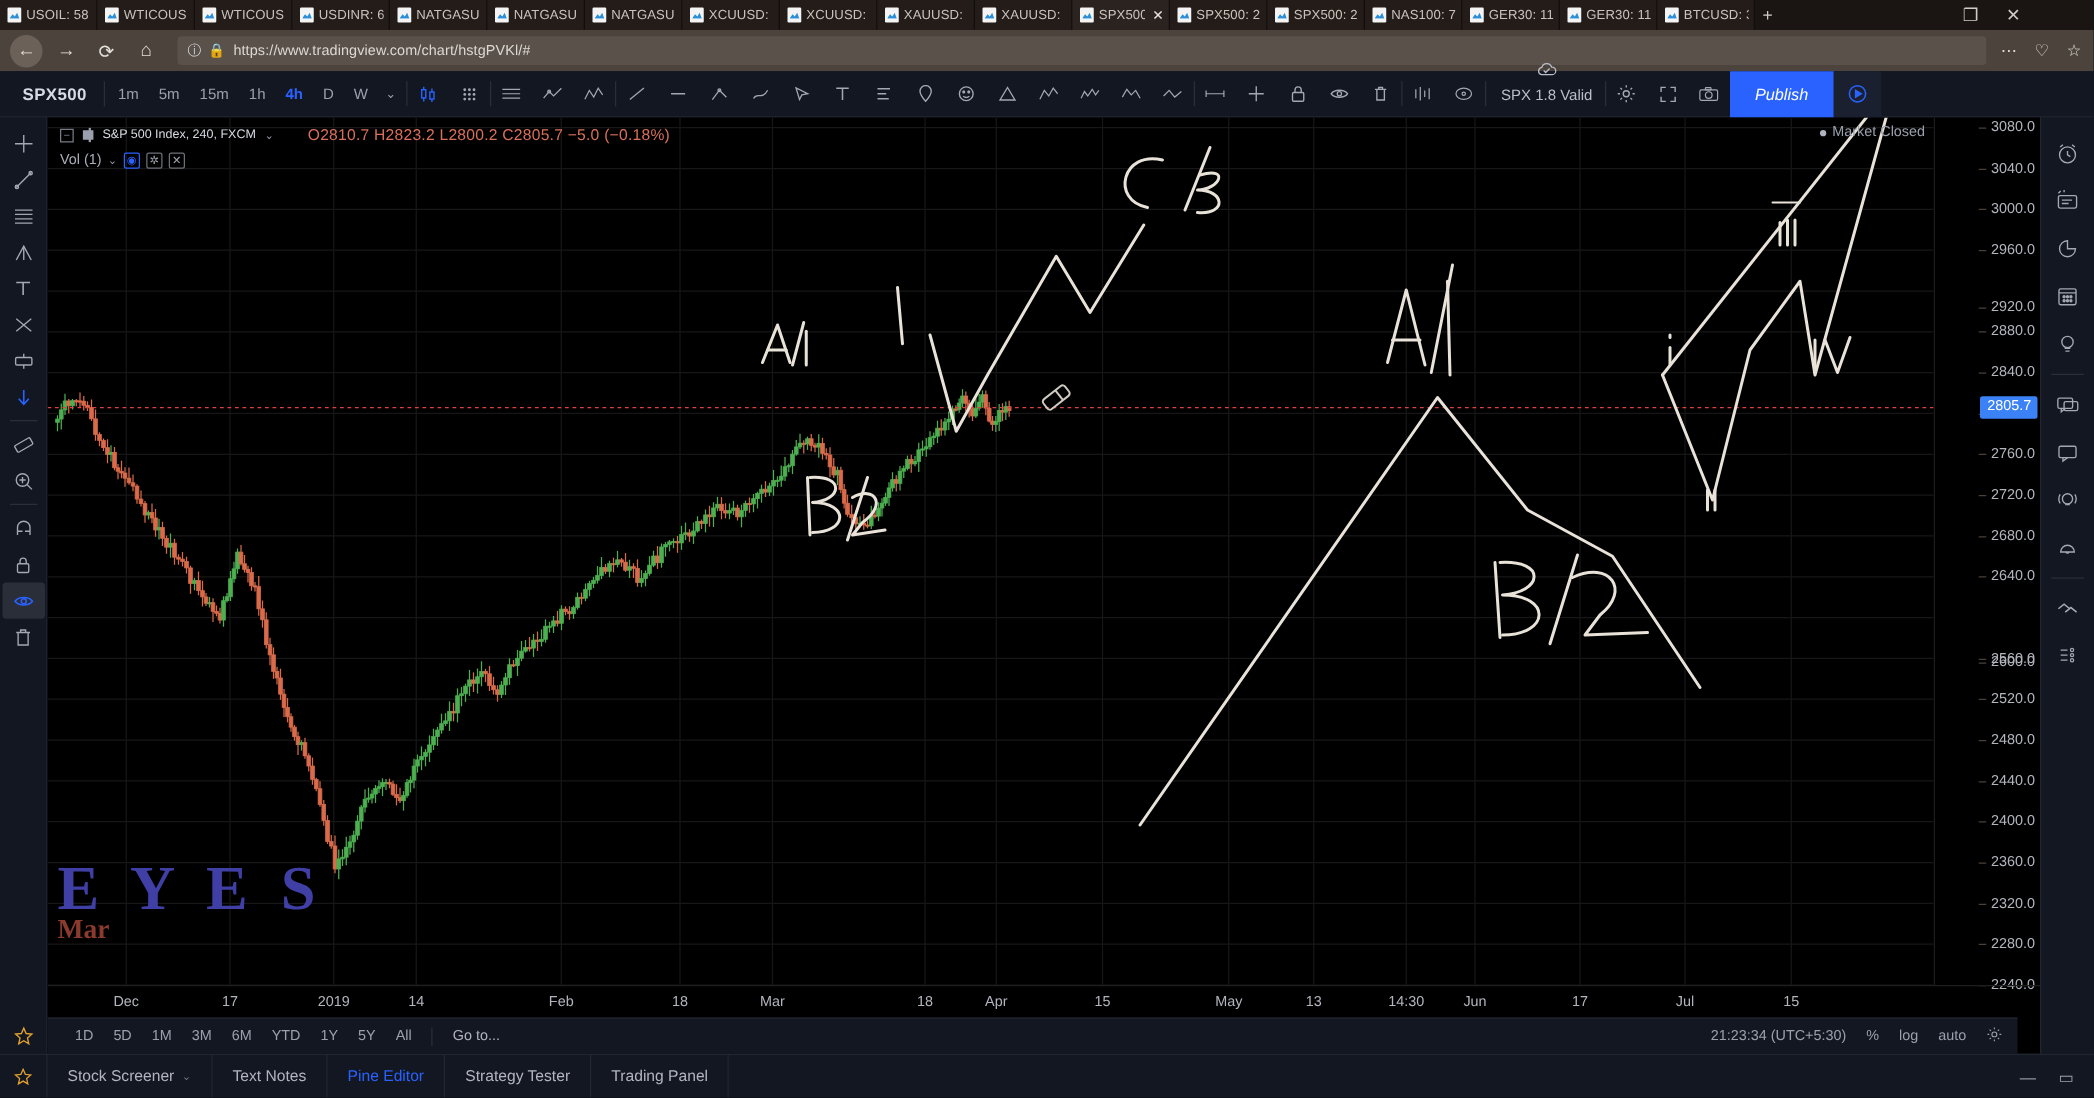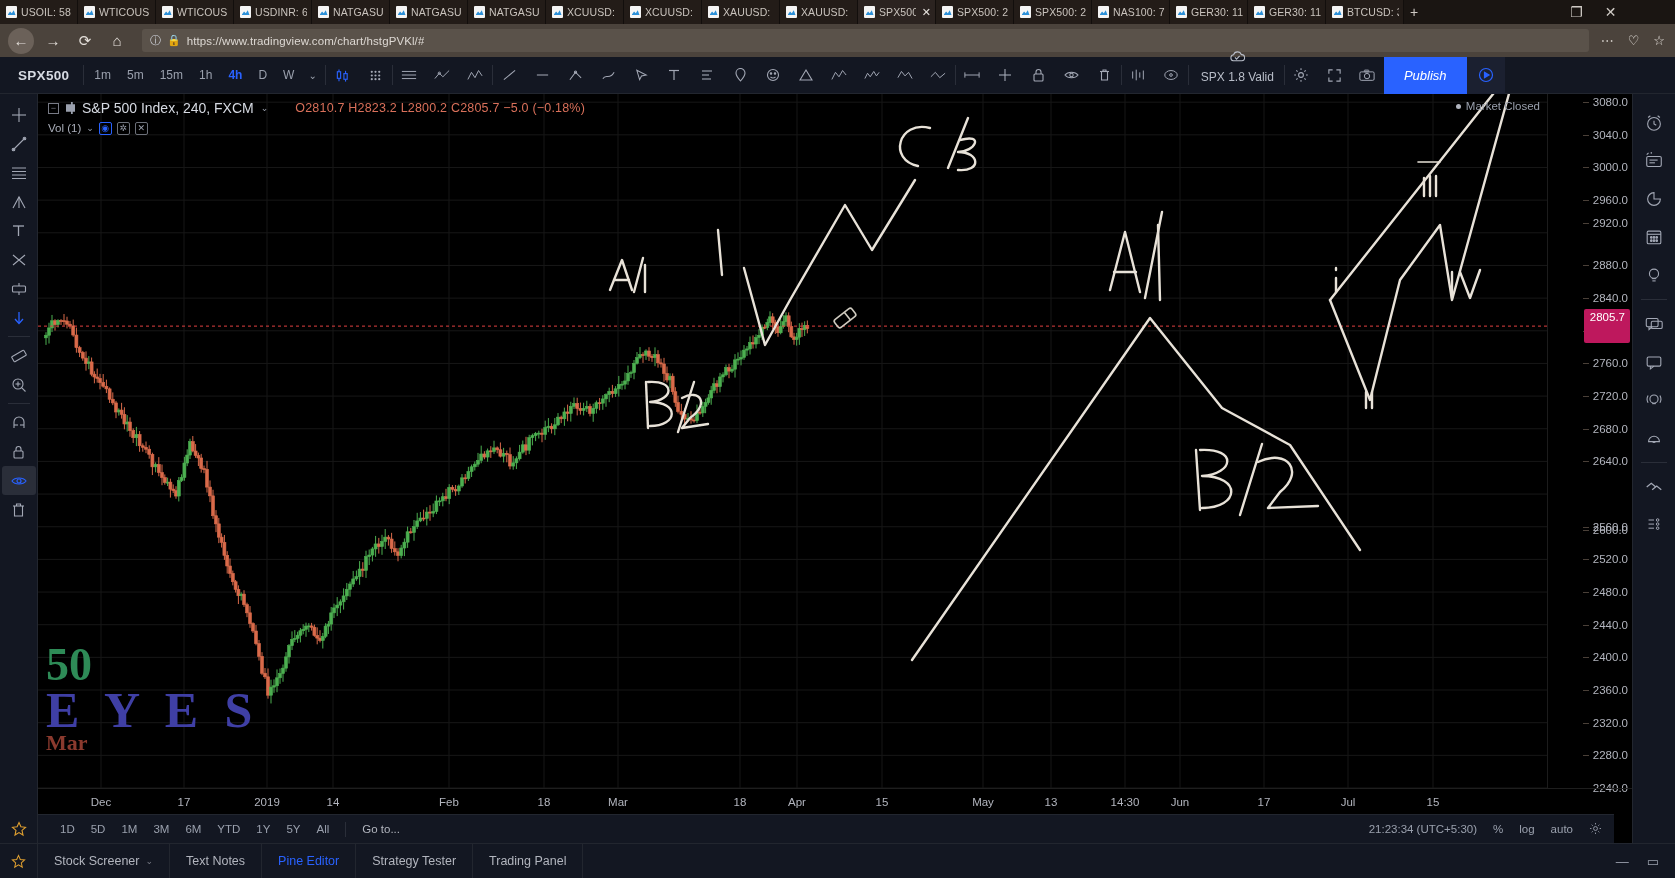--- a/index.html
+++ b/index.html
@@ -153,22 +153,22 @@
   }
   .price-tick {
     position: absolute; right: 4px; font-size: 11.5px; color: #b2b5be;
     transform: translateY(-50%); white-space: nowrap;
   }
   .price-tick::before {
     content: ""; position: absolute; left: -10px; top: 50%;
     width: 6px; height: 1px; background: #4a4038;
   }
   .price-current {
-    position: absolute; right: 2px; background: #be185d; color: #fff;
-    font-size: 11.5px; padding: 2px 5px 20px 6px; border-radius: 2px;
+    position: absolute; right: 2px; background: #3b82f6; color: #fff;
+    font-size: 11.5px; padding: 2px 5px 4px 6px; border-radius: 2px;
     transform: translateY(-50%); white-space: nowrap; font-weight: 500;
   }
   .time-axis {
     position: absolute; left: 0; right: 0; bottom: 21px; height: 34px;
     border-top: 1px solid #1e1e1e;
   }
   .time-tick {
     position: absolute; top: 7px; font-size: 11.5px; color: #b2b5be;
     transform: translateX(-50%); white-space: nowrap;
   }
@@ -180,21 +180,21 @@
   }
   .legend-row1 { display: flex; align-items: center; gap: 7px; }
   .lg-collapse {
     width: 11px; height: 11px; border: 1px solid #787b86; color: #787b86;
     font-size: 9px; line-height: 9px; text-align: center;
   }
   .lg-ico {
     width: 9px; height: 12px; background: #9aa0ad;
     clip-path: polygon(0 18%, 55% 18%, 55% 0, 75% 0, 75% 18%, 100% 18%, 100% 82%, 75% 82%, 75% 100%, 55% 100%, 55% 82%, 0 82%);
   }
-  .lg-title { color: #d6dae2; font-size: 14px; }
+  .lg-title { color: #d6dae2; font-size: 10px; }
   .lg-chev { color: #9aa0ad; font-size: 9px; }
   .lg-ohlc { color: #d9705a; font-size: 12.5px; margin-left: 20px; letter-spacing: .2px; }
   .legend-row2 { display: flex; align-items: center; gap: 5px; margin-top: 2px; }
   .lg-vol { color: #a9adb8; font-size: 11.5px; }
   .lg-btn {
     width: 13px; height: 13px; border: 1px solid #6c7079; border-radius: 2px;
     color: #9aa0ad; font-size: 9px; display: flex; align-items: center;
     justify-content: center;
   }
   .lg-btn.on { border-color: #2962ff; color: #2962ff; }
@@ -791,21 +791,20 @@
         <span class="lg-btn">✕</span>
       </div>
     </div>
 
     <div class="market-closed">
       <span class="mc-dot"></span>
       <span>Market Closed</span>
     </div>
 
     <div class="wm">
-      <div class="wm-50">50</div>
       <div class="wm-eyes">E Y E S</div>
       <div class="wm-mar">Mar</div>
     </div>
 
     <div class="plot">
       <svg id="plotsvg" width="1509" height="694" viewBox="0 0 1509 694" style="position:absolute;left:0;top:0;">
           <line x1="0" y1="8.164705882352905" x2="1509" y2="8.164705882352905" stroke="#171717" stroke-width="1"></line>
           <line x1="0" y1="40.82352941176475" x2="1509" y2="40.82352941176475" stroke="#171717" stroke-width="1"></line>
           <line x1="0" y1="73.48235294117649" x2="1509" y2="73.48235294117649" stroke="#171717" stroke-width="1"></line>
           <line x1="0" y1="106.14117647058822" x2="1509" y2="106.14117647058822" stroke="#171717" stroke-width="1"></line>
@@ -1390,21 +1389,21 @@
             <line x1="3" y1="-5" x2="3" y2="5" stroke="#cfcabf" stroke-width="1.6"></line>
           </g>
         </svg>
     </div>
 
     <div class="price-axis" id="priceaxis">
         <div class="price-tick" style="top: 8.16471px;">3080.0</div>
         <div class="price-tick" style="top: 40.8235px;">3040.0</div>
         <div class="price-tick" style="top: 73.4824px;">3000.0</div>
         <div class="price-tick" style="top: 106.141px;">2960.0</div>
-        <div class="price-tick" style="top: 129px;">2920.0</div>
+        <div class="price-tick" style="top: 152px;">2920.0</div>
         <div class="price-tick" style="top: 171.459px;">2880.0</div>
         <div class="price-tick" style="top: 204.118px;">2840.0</div>
         <div class="price-tick" style="top: 236.776px;">2800.0</div>
         <div class="price-tick" style="top: 269.435px;">2760.0</div>
         <div class="price-tick" style="top: 302.094px;">2720.0</div>
         <div class="price-tick" style="top: 334.753px;">2680.0</div>
         <div class="price-tick" style="top: 367.412px;">2640.0</div>
         <div class="price-tick" style="top: 400.071px; margin-top: 36px;">2600.0</div>
         <div class="price-tick" style="top: 432.729px;">2560.0</div>
         <div class="price-tick" style="top: 465.388px;">2520.0</div>

